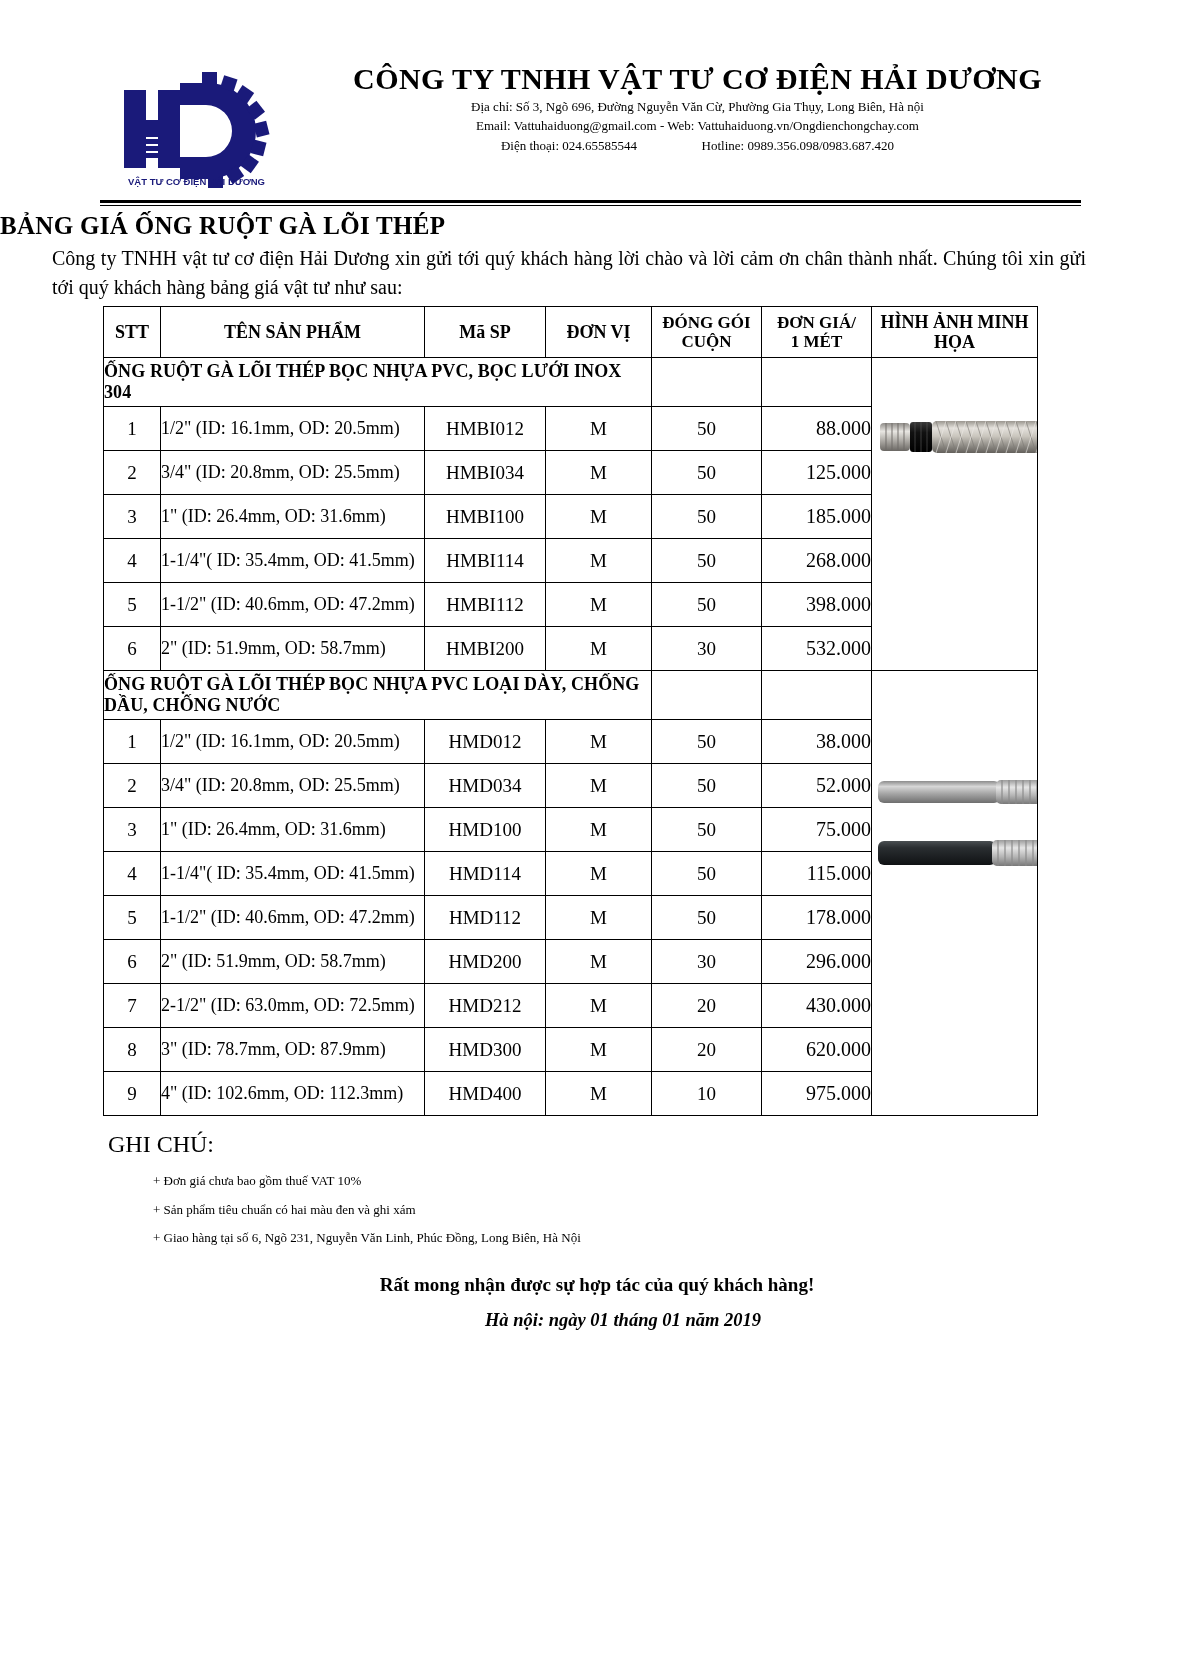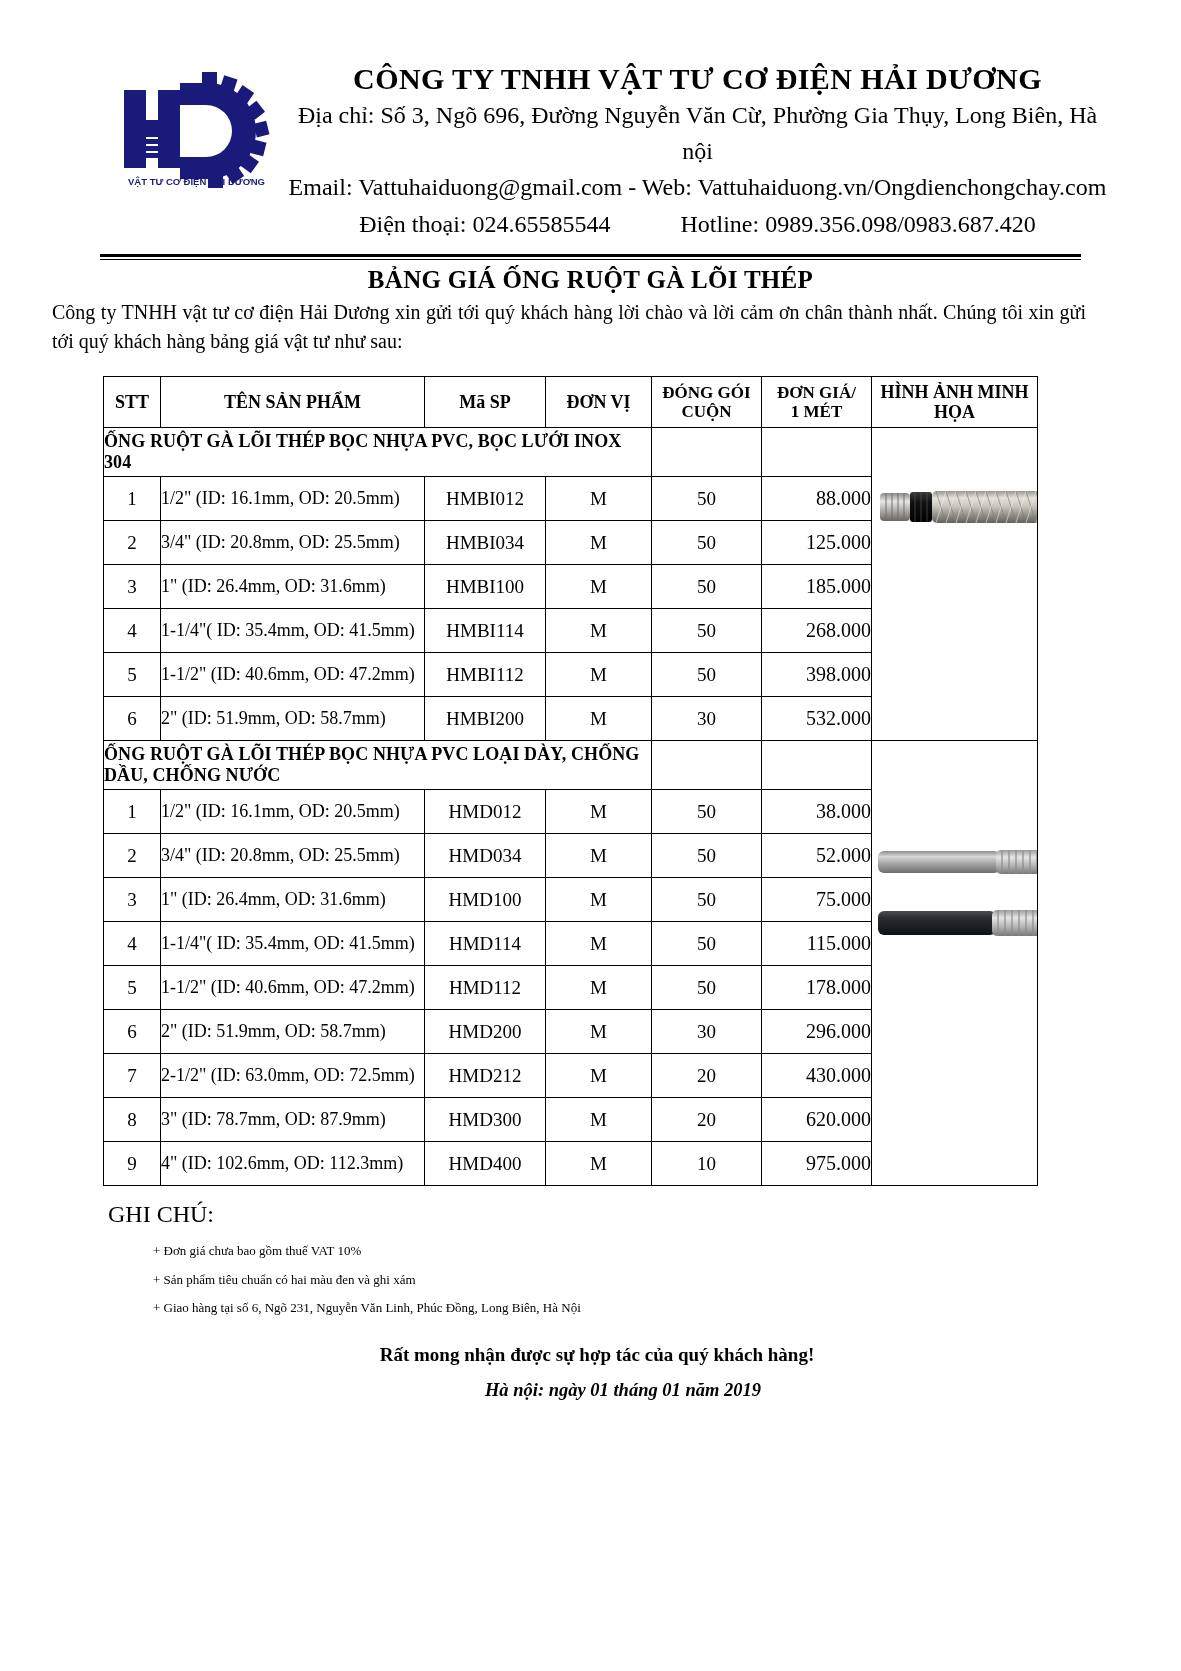--- a/index.html
+++ b/index.html
@@ -18,39 +18,39 @@
     display:flex;align-items:flex-start;
     padding:62px 70px 0 110px;
   }
   .logo-box{width:170px;flex:0 0 170px;padding-top:6px;}
   .logo-svg{display:block;}
   .header-text{flex:1;text-align:center;padding-left:4px;}
   .company-name{
     font-size:30px;font-weight:bold;letter-spacing:.4px;
     line-height:1.15;white-space:nowrap;
   }
-  .addr-line{font-size:24px;line-height:1.52;}
+  .addr-line{font-size:13px;line-height:1.52;}
 
   
   .rule-wrap{margin:12px 100px 0 100px;}
   .rule-thick{border-top:3px solid #000;}
   .rule-thin{border-top:1.5px solid #000;margin-top:2px;}
   .doc-title{
-    text-align:center;font-size:25px;font-weight:bold;
+    text-align:left;font-size:25px;font-weight:bold;
     margin-top:6px;letter-spacing:.3px;
   }
 
   
   .intro{
     margin:4px 95px 0 52px;
     font-size:20px;line-height:1.45;text-align:justify;
   }
 
   
-  .table-wrap{margin:20px 0 0 103px;width:934px;}
+  .table-wrap{margin:4px 0 0 103px;width:934px;}
   table.price{
     border-collapse:collapse;width:934px;
     table-layout:fixed;
   }
   table.price td,table.price th{
     border:1.4px solid #000;
     padding:0;
     vertical-align:middle;
   }
   .col-stt{width:57px;}

